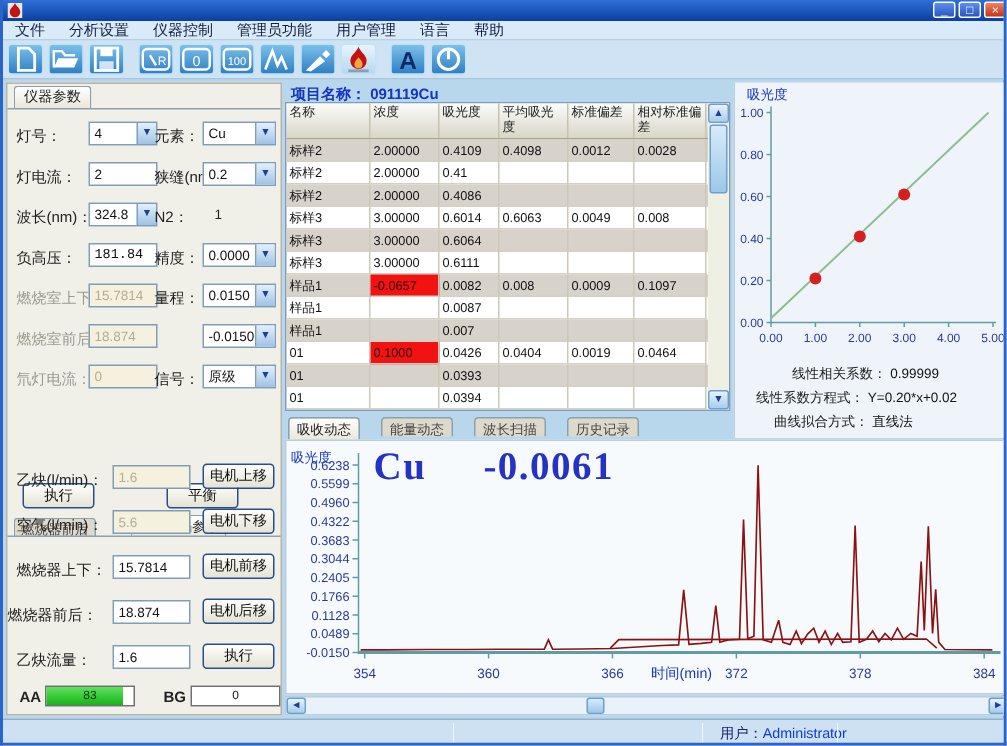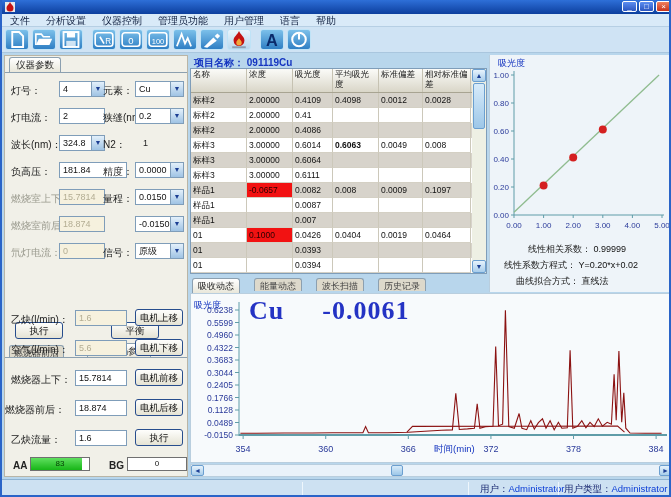--- a/index.html
+++ b/index.html
@@ -180,21 +180,21 @@
         <span class="arrow">▼</span>
       </div>
       <span class="flabel" style="left: 6px; top: 82px;">波长(nm)：</span>
       <div class="xp-select" style="left: 54px; top: 79px; width: 46px;">
         <span class="val">324.8</span>
         <span class="arrow">▼</span>
       </div>
       <span class="flabel" style="left: 98px; top: 82px;">N2：</span>
       <span class="static-val" style="left: 138px; top: 82px;">1</span>
       <span class="flabel" style="left: 6px; top: 109px;">负高压：</span>
-      <div class="xp-input" style="left: 54px; top: 106px; width: 68px;">181.84</div>
+      <div class="xp-input" style="left: 54px; top: 106px; width: 46px; font-family: Liberation Mono, monospace;">181.84</div>
       <span class="flabel" style="left: 98px; top: 109px;">精度：</span>
       <div class="xp-select" style="left: 130px; top: 106px; width: 49px;">
         <span class="val">0.0000</span>
         <span class="arrow">▼</span>
       </div>
       <span class="flabel dim" style="left: 6px; top: 136px;">燃烧室上下：</span>
       <div class="xp-input disabled" style="left: 54px; top: 133px; width: 46px;">15.7814</div>
       <span class="flabel" style="left: 98px; top: 136px;">量程：</span>
       <div class="xp-select" style="left: 130px; top: 133px; width: 49px;">
         <span class="val">0.0150</span>
@@ -285,21 +285,21 @@
         <div class="td" style="width: 46px;">2.00000</div>
         <div class="td" style="width: 40px;">0.4086</div>
         <div class="td" style="width: 46px;"></div>
         <div class="td" style="width: 44px;"></div>
         <div class="td" style="width: 48px;"></div>
       </div>
       <div class="tbl-row">
         <div class="td" style="width: 56px;">标样3</div>
         <div class="td" style="width: 46px;">3.00000</div>
         <div class="td" style="width: 40px;">0.6014</div>
-        <div class="td" style="width: 46px; font-weight: bold;">0.6063</div>
+        <div class="td" style="width: 46px;">0.6063</div>
         <div class="td" style="width: 44px;">0.0049</div>
         <div class="td" style="width: 48px;">0.008</div>
       </div>
       <div class="tbl-row alt">
         <div class="td" style="width: 56px;">标样3</div>
         <div class="td" style="width: 46px;">3.00000</div>
         <div class="td" style="width: 40px;">0.6064</div>
         <div class="td" style="width: 46px;"></div>
         <div class="td" style="width: 44px;"></div>
         <div class="td" style="width: 48px;"></div>
@@ -474,16 +474,13 @@
   </div>
 </div>
 
 <div id="statusbar" class="abs">
   <div class="st-sep" style="left:300px"></div>
   <div class="st-sep" style="left:466px"></div>
   <span class="st-item" style="left:478px">
     <span>用户：</span><span class="v">Administrator</span>
   </span>
   <div class="st-sep" style="left:556px"></div>
-  <span class="st-item" style="left:562px">
-    <span>用户类型：</span><span class="v">Administrator</span>
-  </span>
 </div>
 
 </body></html>

